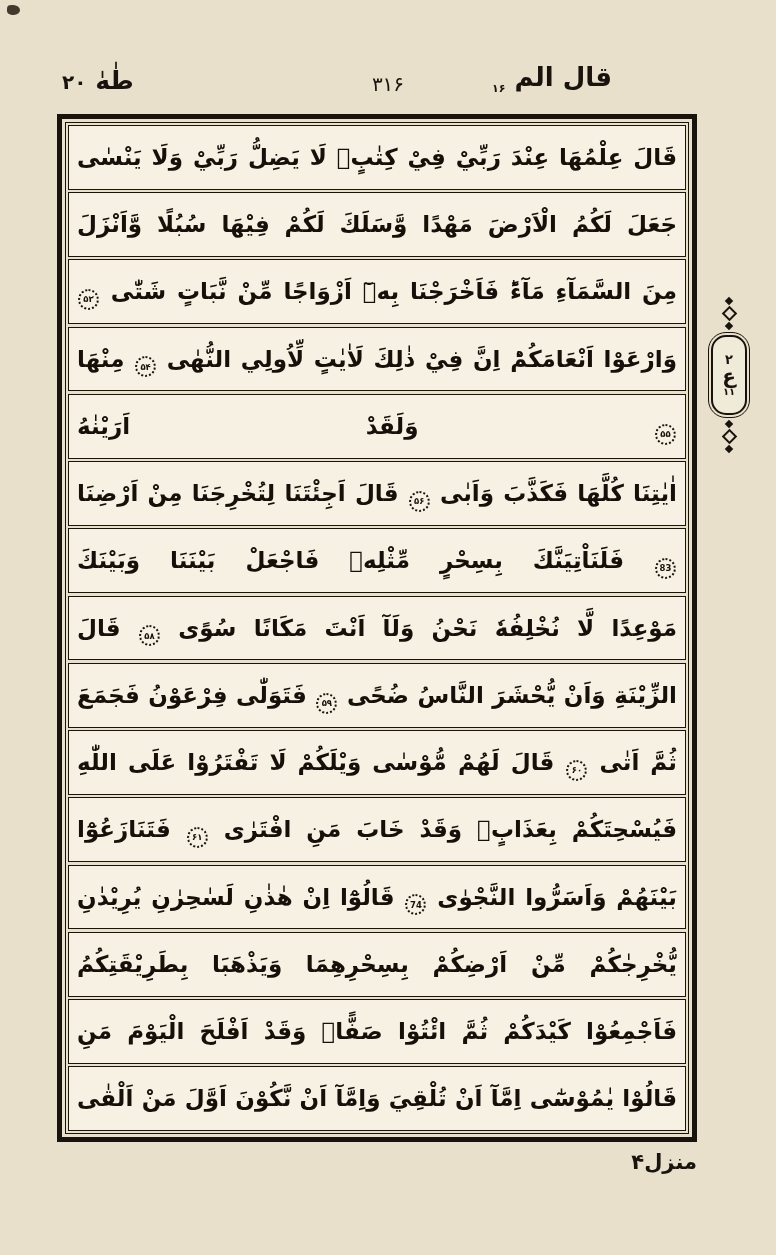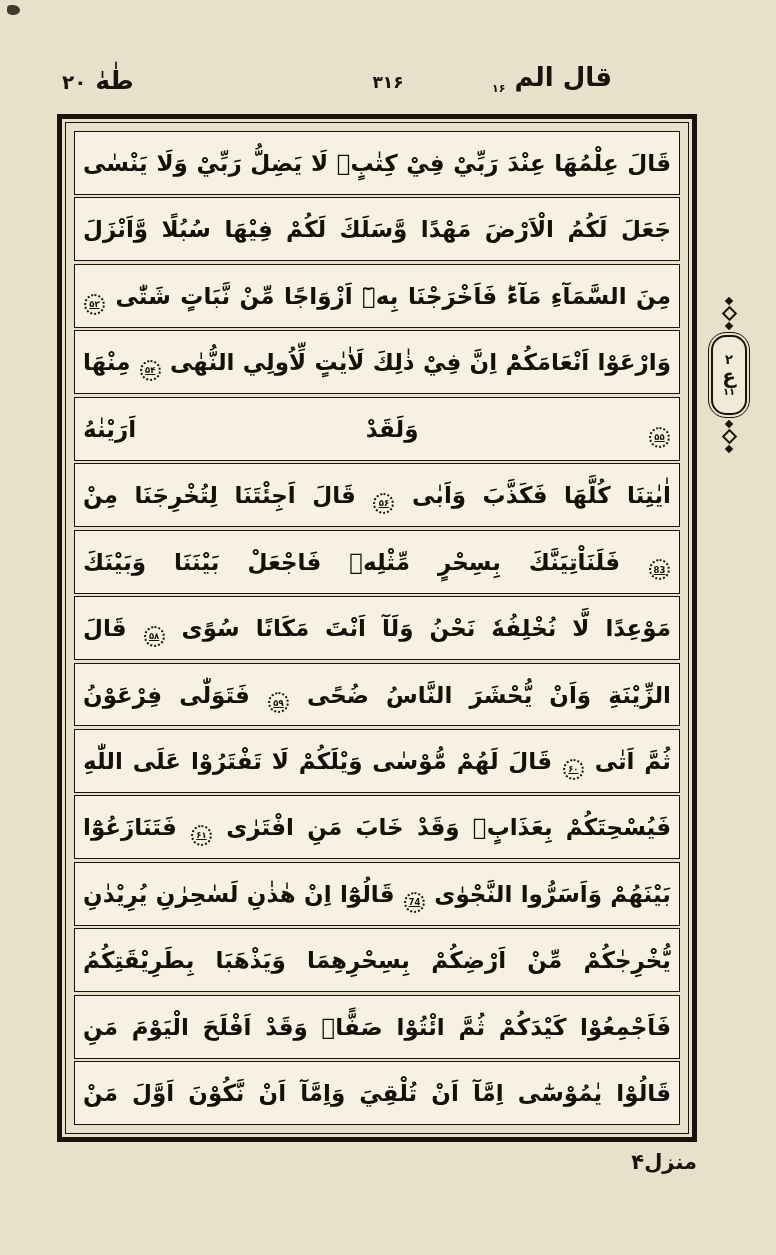--- a/index.html
+++ b/index.html
@@ -13,39 +13,39 @@
   }
   
   .hdr { position:absolute; top:0; left:0; width:692px; height:114px; }
   .hdr-left {
     position:absolute; top:66px; left:62px;
     font-size:25px; font-weight:bold; direction:rtl;
   }
   .hdr-left .num { font-size:20px; }
   .hdr-center {
     position:absolute; top:72px; left:0; width:776px;
-    text-align:center; font-size:17px; font-weight:bold;
+    text-align:center; font-size:20px; font-weight:normal;
   }
   .hdr-right {
     position:absolute; top:62px; right:80px;
     font-size:26px; font-weight:bold; direction:rtl;
   }
   .hdr-right .num { font-size:11px; vertical-align:-6px; font-weight:bold; }
   
   .frame {
     position:absolute; top:114px; left:57px;
     width:640px; height:1028px;
     border:5px solid #18130d;
     padding:3px;
     background:#e8e0ca;
   }
   .frame-inner {
     width:100%; height:100%;
     border:1.6px solid #18130d;
-    padding:8px;
+    padding:2px;
     display:flex; flex-direction:column; gap:2.5px;
     background:#e8e0ca;
   }
   .qrow {
     flex:1 1 0;
     border:1.5px solid #18130d;
     background:#f6f1e2;
     direction:rtl;
     text-align:justify; text-align-last:justify; text-justify:inter-word;
     font-size:23px; font-weight:bold;
@@ -60,21 +60,21 @@
   .ayah-medallion {
     display:inline-flex; align-items:center; justify-content:center;
     width:21px; height:21px;
     border:2px dotted #18130d;
     border-radius:50%;
     background:#f6f1e2;
     vertical-align:-3px;
     margin:0 1px;
   }
   .ayah-medallion .n {
-    font-size:8.5px; font-weight:bold; line-height:1; letter-spacing:0;text-decoration:underline;
+    font-size:8.5px; font-weight:bold; line-height:1; letter-spacing:0;
   }
   
   .ruku {
     position:absolute; top:297px; left:699px; width:60px;
     text-align:center;
   }
   .ruku .finial { display:flex; flex-direction:column; align-items:center; }
   .ruku .dia-sm {
     width:6px; height:6px; background:#18130d; transform:rotate(45deg);
     margin:1px 0;

